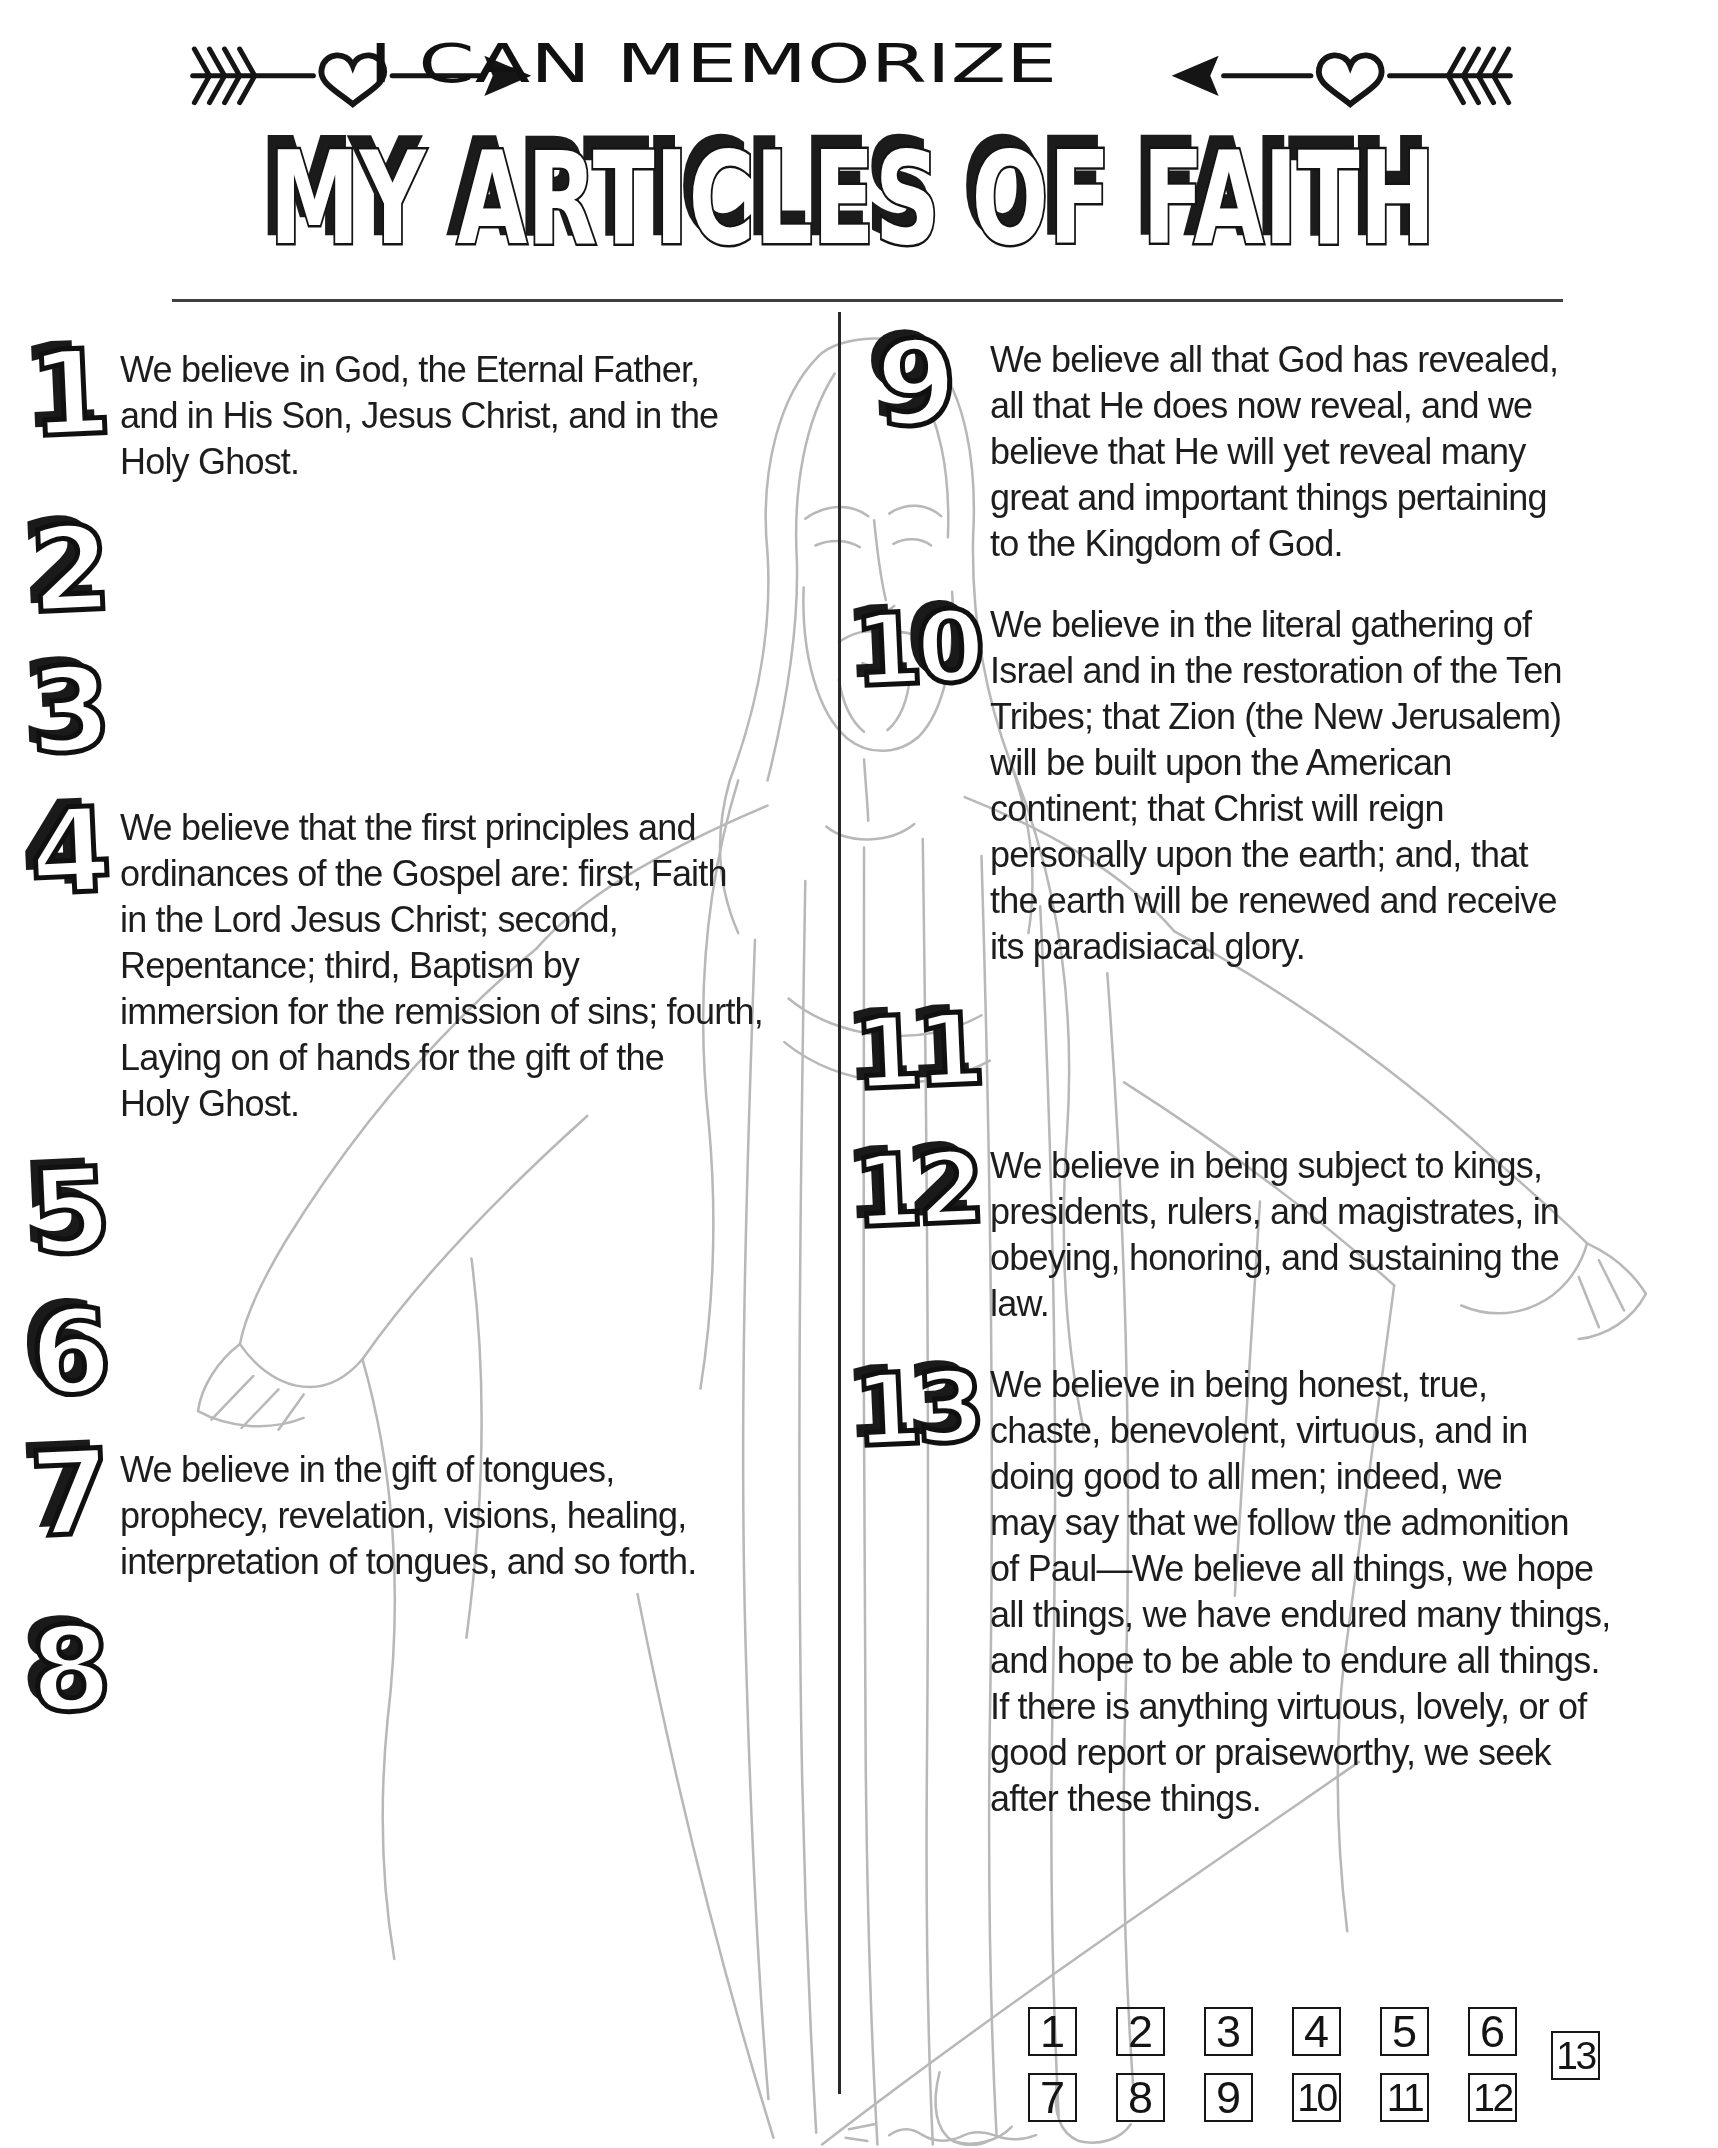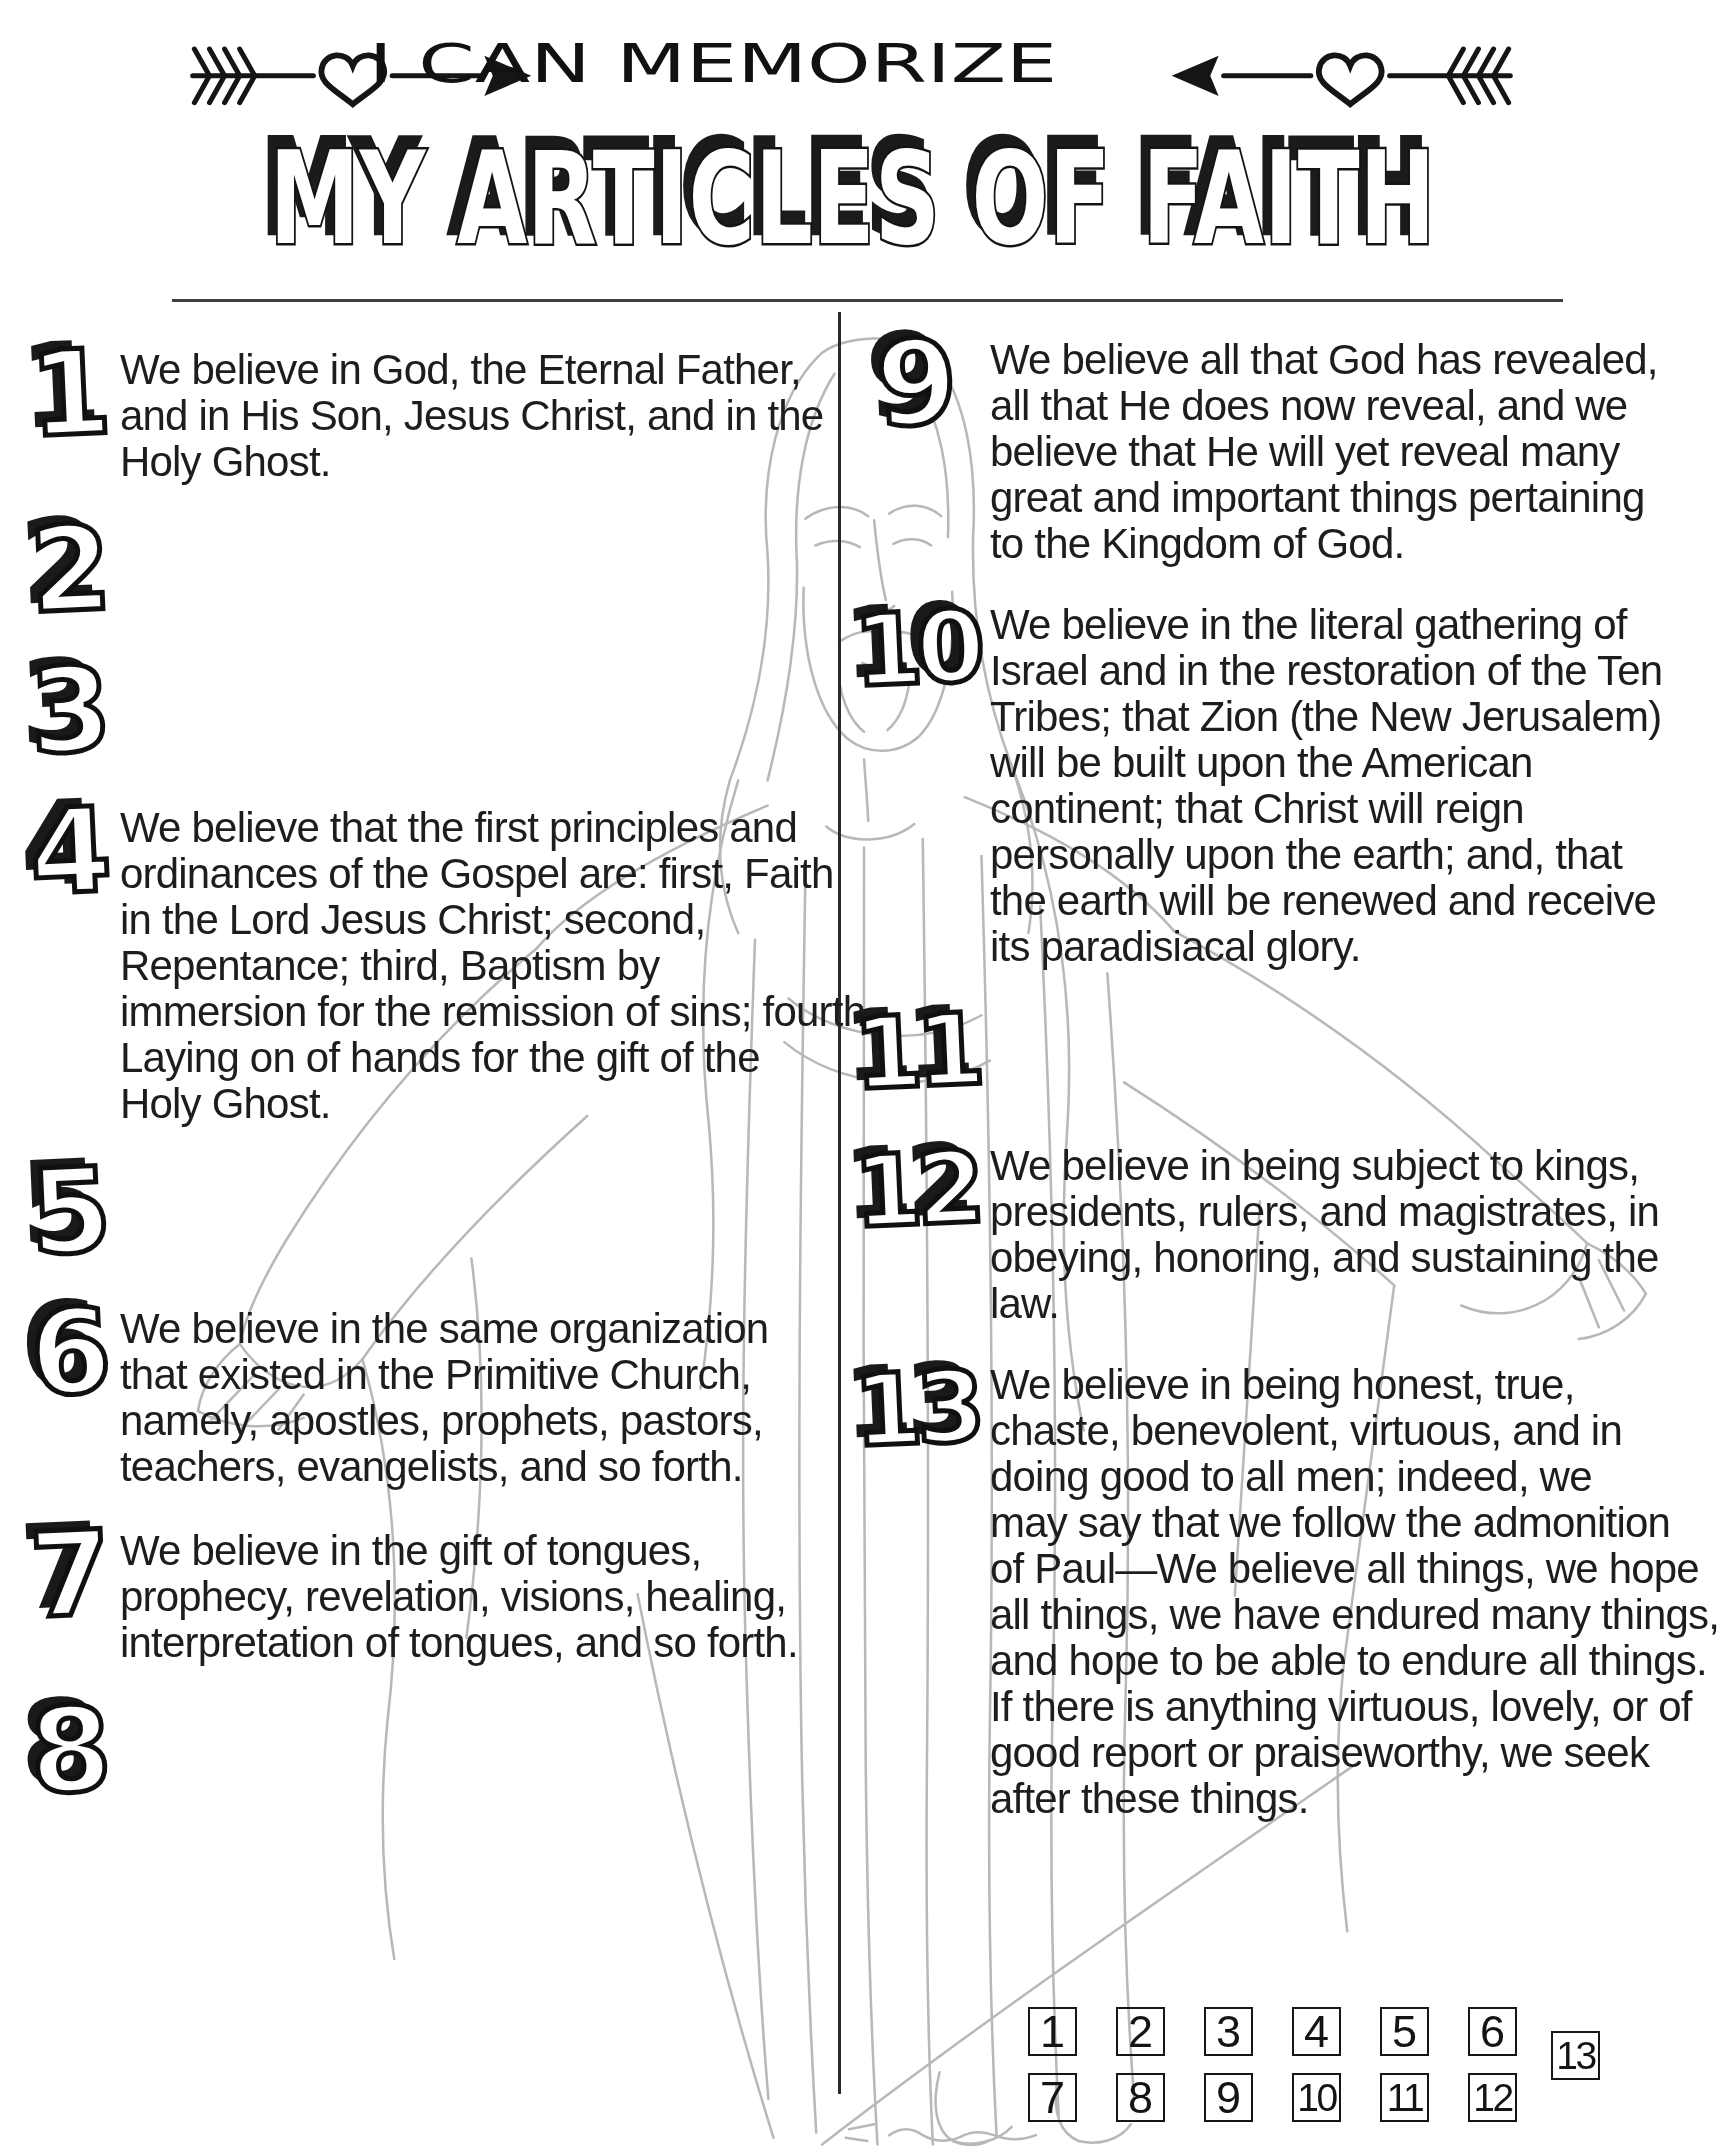--- a/index.html
+++ b/index.html
@@ -28,21 +28,21 @@
   #col-right .article{margin-bottom:35px;}
   .num-cell{flex:0 0 auto;display:flex;justify-content:center;margin-top:-10px;}
   #col-left .num-cell{width:99px;}
   #col-right .num-cell{width:147px;}
   .sketch-num{font-family:"DejaVu Sans","Liberation Sans",sans-serif;font-weight:900;
       font-size:117px;line-height:113px;color:#ffffff;
       -webkit-text-stroke:5px #101010;
       text-shadow:-10px -8.4px 0 #1a1a1a;
       transform:rotate(-2.5deg);}
   .sketch-num.two-digit{font-size:99px;line-height:113px;letter-spacing:-6.7px;}
-  .article-text{font-size:42px;line-height:46px;letter-spacing:-0.8px;white-space:pre;
+  .article-text{font-size:36px;line-height:46px;letter-spacing:-0.8px;white-space:pre;
       color:#1d1d1d;margin:0;}
 
   
   .check-row{position:absolute;display:flex;gap:39px;z-index:2;}
   #check-row-1{left:1028px;top:2007px;}
   #check-row-2{left:1028px;top:2073px;}
   .check-box{width:49px;height:49px;border:2.5px solid #161616;box-sizing:border-box;
       display:flex;align-items:center;justify-content:center;background:transparent;}
   .check-box span{font-size:45px;line-height:45px;color:#141414;}
   .check-box.two-digit span{font-size:39px;letter-spacing:-2.5px;}
@@ -183,24 +183,20 @@
   <div class="article">
     <div class="num-cell">
       <span class="sketch-num">5</span>
     </div>
   </div>
 
   <div class="article">
     <div class="num-cell">
       <span class="sketch-num">6</span>
     </div>
-    <p class="article-text">We believe in the same organization
-that existed in the Primitive Church,
-namely, apostles, prophets, pastors,
-teachers, evangelists, and so forth.</p>
   </div>
 
   <div class="article">
     <div class="num-cell">
       <span class="sketch-num">7</span>
     </div>
     <p class="article-text">We believe in the gift of tongues,
 prophecy, revelation, visions, healing,
 interpretation of tongues, and so forth.</p>
   </div>

